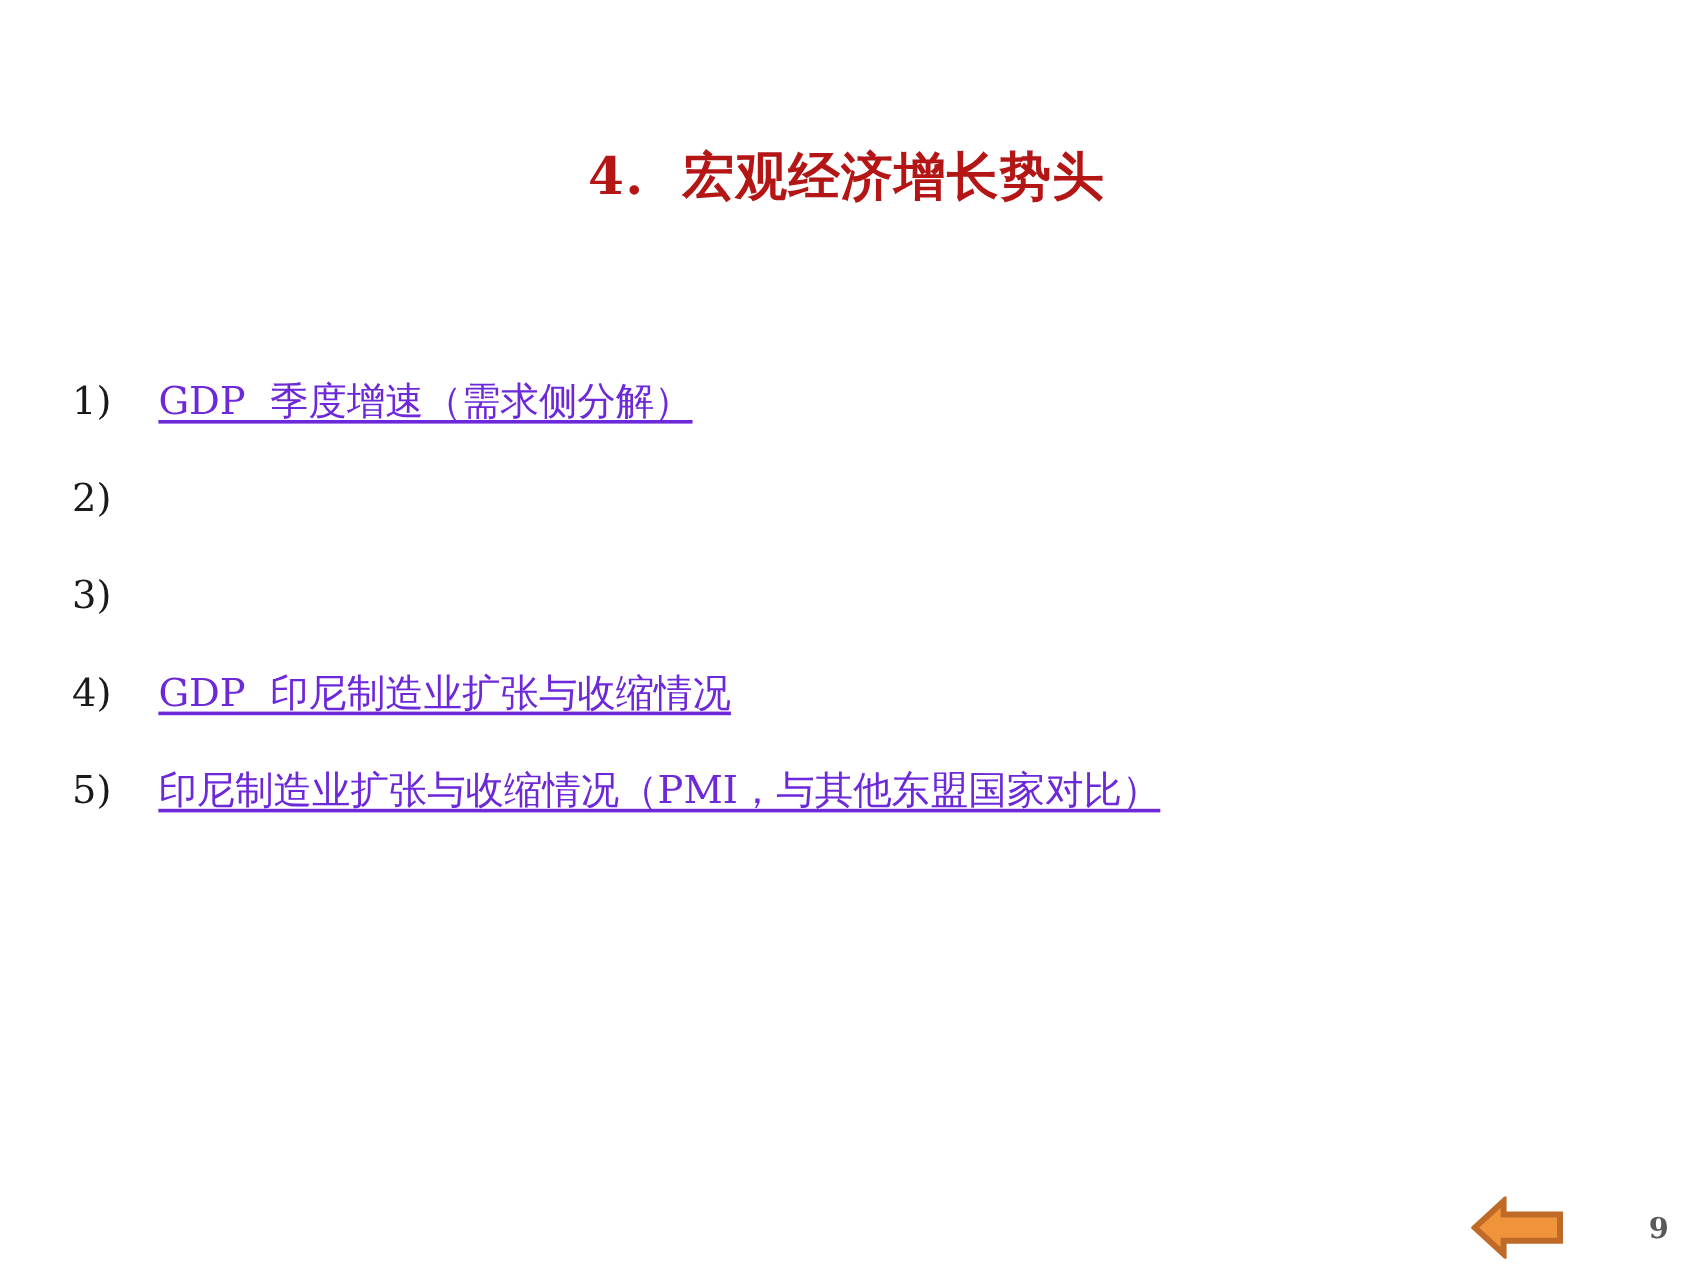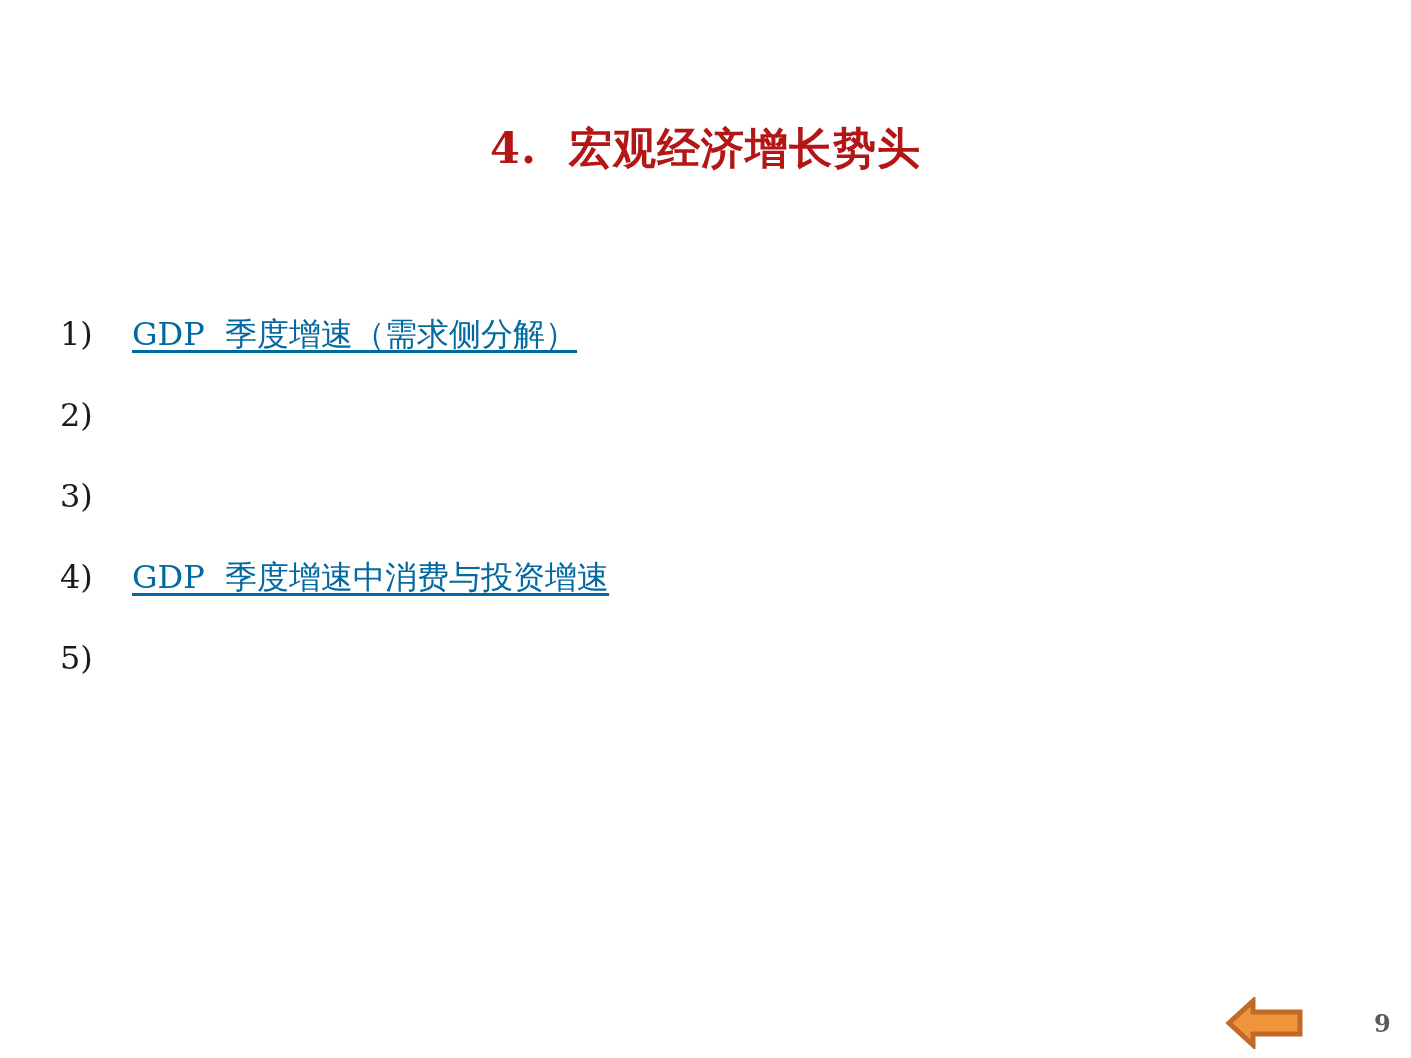--- a/index.html
+++ b/index.html
@@ -52,21 +52,21 @@
     flex: 0 0 auto;
     width: 72px;
     color: #1a1a1a;
     font-family: "DejaVu Serif", "Liberation Serif", serif;
     font-size: 32px;
     font-weight: 400;
     line-height: 44px;
   }
   .item-link {
     flex: 0 0 auto;
-    color: #0369a1;
+    color: #6d28d9;
     font-family: "DejaVu Serif", "Liberation Serif", serif;
     font-size: 32px;
     font-weight: 400;
     line-height: 44px;
     text-decoration: underline;
     text-decoration-thickness: 2.5px;
     text-underline-offset: 5px;
     white-space: pre;
     cursor: pointer;
   }
@@ -117,25 +117,26 @@
     <div class="agenda-item">
       <span class="item-marker">2)</span>
     </div>
 
     <div class="agenda-item">
       <span class="item-marker">3)</span>
     </div>
 
     <div class="agenda-item">
       <span class="item-marker">4)</span>
-      <span class="item-link">GDP  季度增速中消费与投资增速</span>
+      <span class="item-link">GDP  印尼制造业扩张与收缩情况</span>
     </div>
 
     <div class="agenda-item">
       <span class="item-marker">5)</span>
+      <span class="item-link">印尼制造业扩张与收缩情况（PMI，与其他东盟国家对比）</span>
     </div>
 
   </div>
 
   <div class="back-arrow">
     <svg viewBox="0 0 78 52" xmlns="http://www.w3.org/2000/svg">
       <polygon points="3,26 27,4 27,15 74,15 74,37 27,37 27,48" fill="#F0943C" stroke="#C06A28" stroke-width="5" stroke-linejoin="miter"></polygon>
     </svg>
   </div>
 

